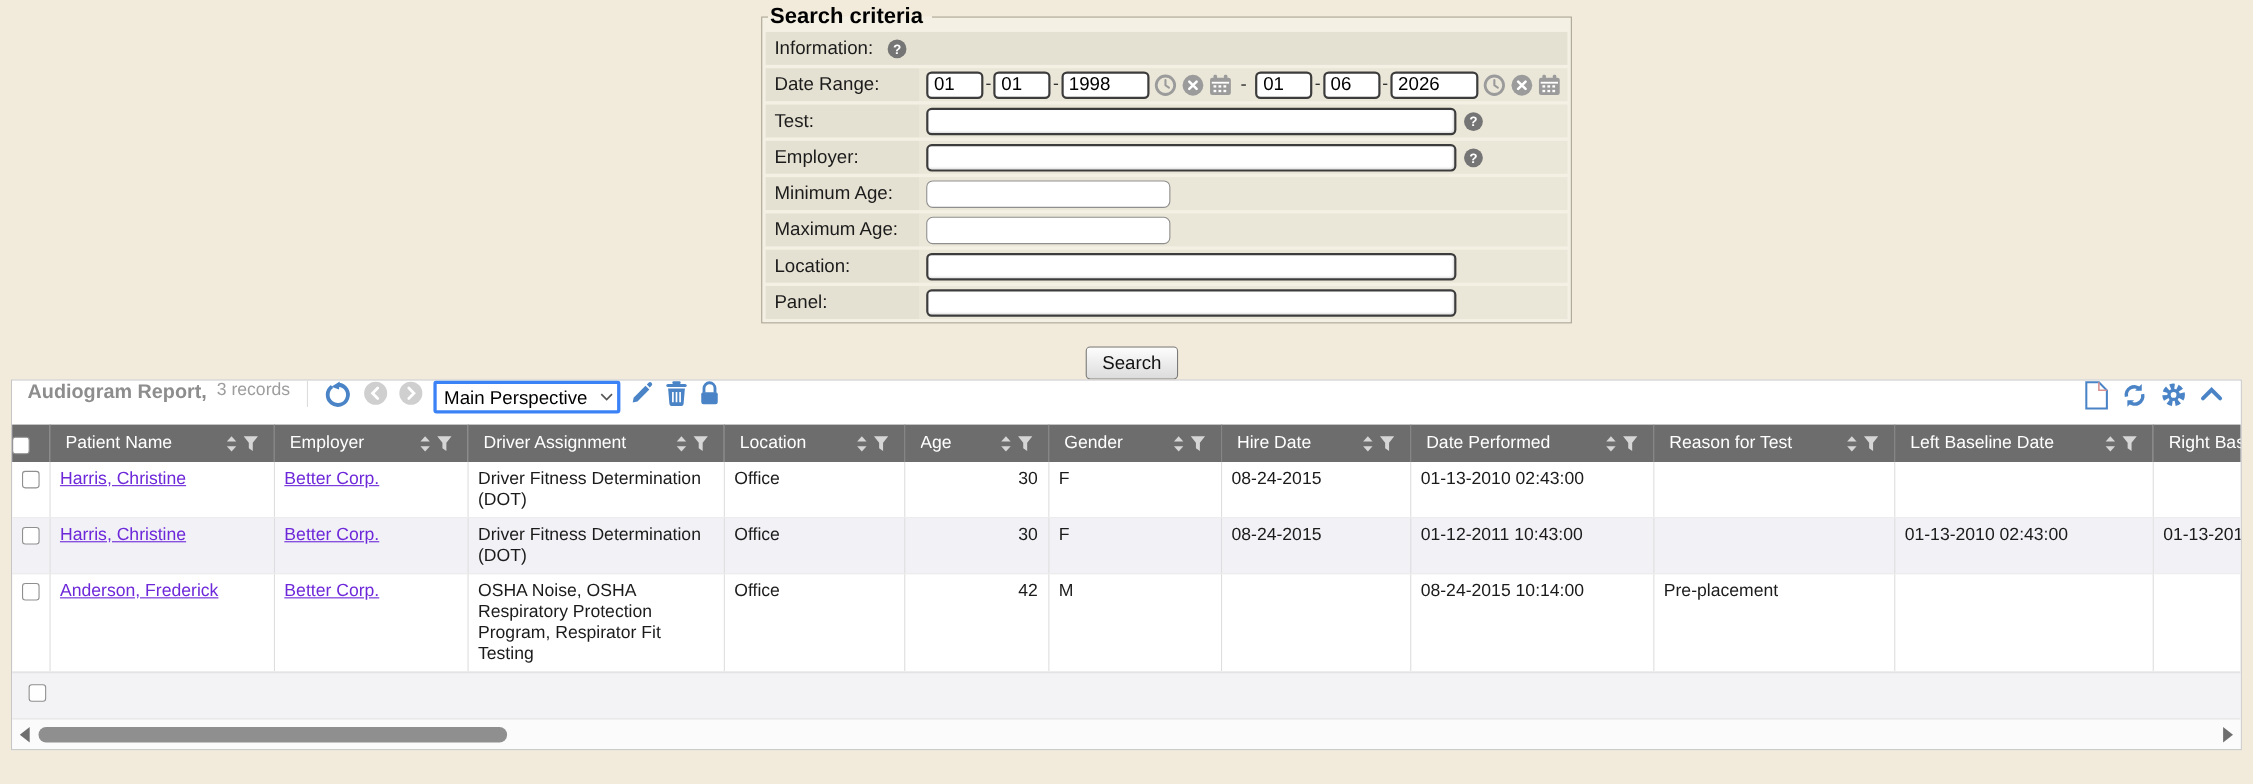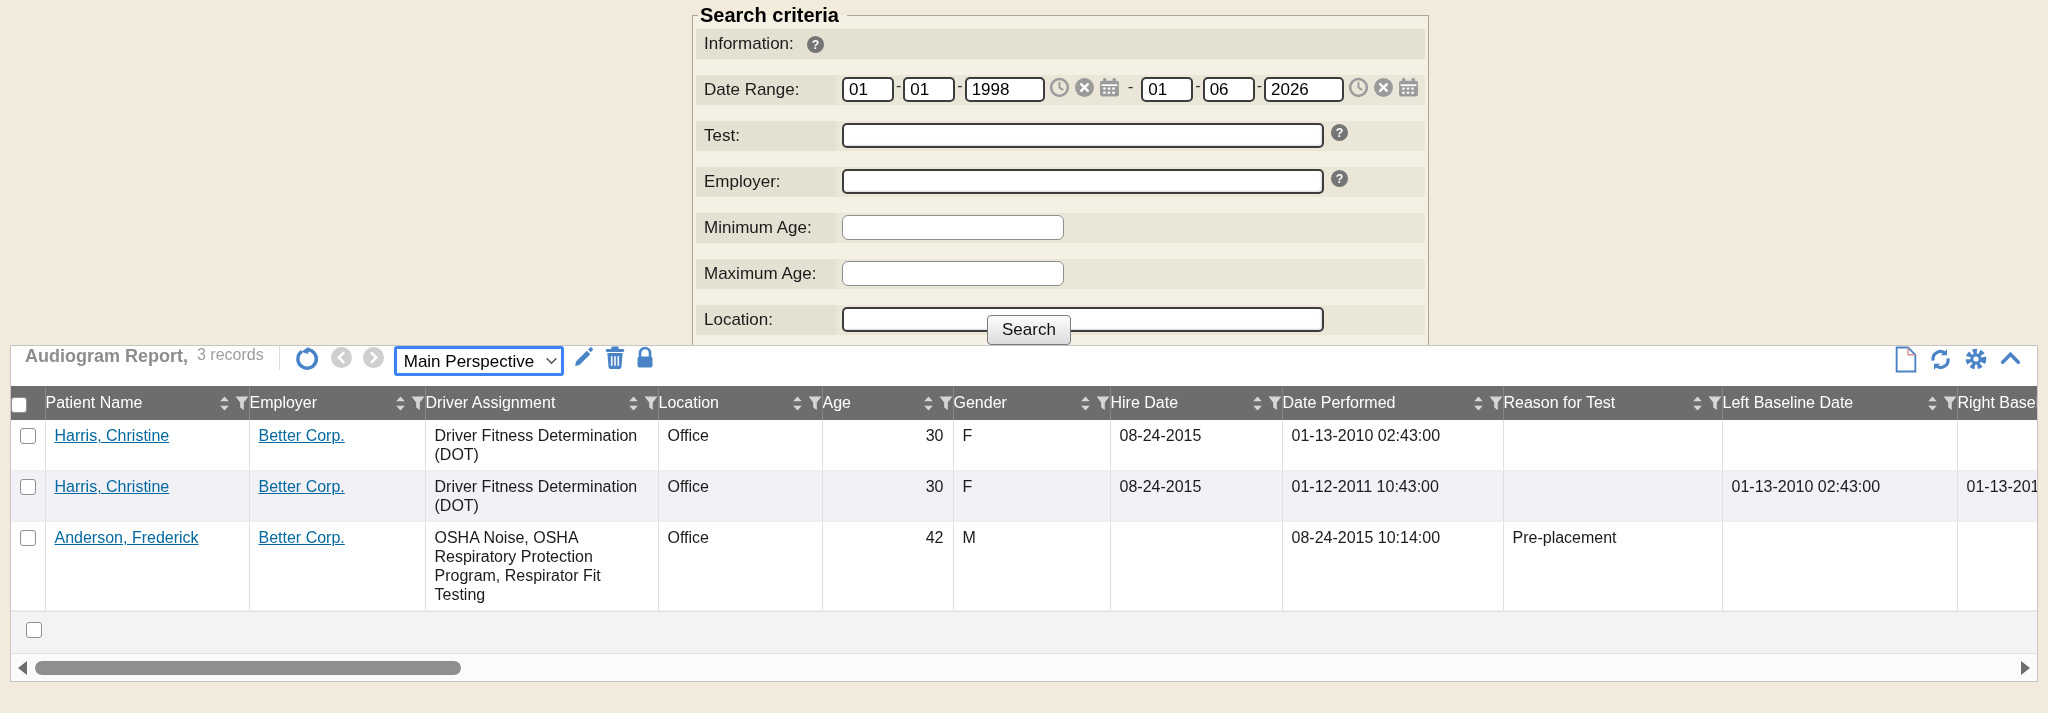--- a/index.html
+++ b/index.html
@@ -10,29 +10,29 @@
     color:#1b1b1b;
   }
   
   .search-fieldset{
     position:absolute;left:692px;top:4px;width:663px;box-sizing:border-box;
     margin:0;padding:2px 3px 3px 3px;border:1px solid #aaa493;background:#f4f1e4;
   }
   .search-fieldset legend{
     font-size:20px;font-weight:bold;color:#000000;padding:0 8px 0 2px;margin-left:2px;
   }
-  .srow{display:flex;margin-top:16px;}
+  .srow{display:flex;margin-top:3px;}
   .srow:first-of-type{margin-top:0;}
   .slabel{
     width:140px;flex:none;background:#e5e1d2;box-sizing:border-box;
     padding:4px 6px 4px 8px;font-size:17px;display:flex;align-items:center;gap:6px;min-height:30px;
   }
   .sfield{
     flex:1;background:#eae6d8;box-sizing:border-box;padding:2px 6px;
-    display:flex;min-height:30px;
+    display:flex;align-items:center;min-height:30px;
   }
   .srow.info .slabel{width:100%;}
   .din{
     height:25px;box-sizing:border-box;border:2px solid #3c3c3c;border-radius:5px;
     background:#fff;font-size:17px;font-family:inherit;padding:0 5px;
   }
   .d2{width:52px;}
   .d4{width:80px;}
   .dsep{margin:0 2px;color:#333;font-size:16px;}
   .rangesep{margin:0 8px;color:#333;font-size:17px;}
@@ -67,35 +67,35 @@
   .tb-title{font-size:18px;font-weight:bold;color:#8d8d8d;white-space:nowrap;}
   .tb-count{font-size:16px;color:#9d9d9d;white-space:nowrap;}
   .tb-divider{width:1px;height:24px;background:#dcdcdc;margin:0 6px;}
   .tbicon{display:inline-flex;cursor:pointer;}
   .tb-spacer{flex:1;}
   .pselwrap select{height:30px;border:3px solid #3b82f6;border-radius:3px;}
   
   table.grid{width:2026px;border-collapse:collapse;table-layout:fixed;font-size:16px;}
   .grid th{
     background:#6d6d6d;color:#fff;font-weight:normal;text-align:left;
-    padding:0 0;height:34px;border-right:1px solid #858585;box-sizing:border-box;cursor:pointer;
+    padding:0 14px;height:34px;border-right:1px solid #858585;box-sizing:border-box;cursor:pointer;
   }
   .grid th:last-child{border-right:none;}
   .th-inner{display:flex;align-items:center;gap:5px;}
   .th-label{flex:1;white-space:nowrap;overflow:hidden;}
   .th-clip{white-space:nowrap;overflow:hidden;}
   .grid td{
     border-right:1px solid #dedede;border-bottom:1px solid #ececec;
     padding:6px 9px;vertical-align:top;line-height:19px;white-space:pre-line;box-sizing:border-box;
   }
   .grid td:last-child{border-right:none;}
   .grid tr.alt td{background:#f1f1f6;}
   .grid td.num{text-align:right;}
   .grid td.clip{white-space:nowrap;overflow:hidden;padding-right:0;}
-  .grid a{color:#0369a1;text-decoration:underline;}
+  .grid a{color:#6d28d9;text-decoration:underline;}
   .cbx{
     appearance:none;-webkit-appearance:none;width:16px;height:16px;margin:0;
     background:#fff;border:1px solid #8f8f8f;border-radius:3px;cursor:pointer;display:inline-block;
   }
   .cbx-cell{text-align:center;padding:8px 0 0 0 !important;}
   .empty-row{height:42px;background:#f3f3f6;border-top:1px solid #e2e2e2;padding:10px 0 0 15px;box-sizing:border-box;}
   
   .hscroll{position:relative;height:28px;background:#fbfbfb;border-top:1px solid #e2e2e2;}
   .sb-thumb{position:absolute;left:24px;top:7px;width:426px;height:14px;border-radius:7px;background:#8f8f8f;cursor:grab;}
   .sb-arrow-left{position:absolute;left:7px;top:7px;width:0;height:0;cursor:pointer;

